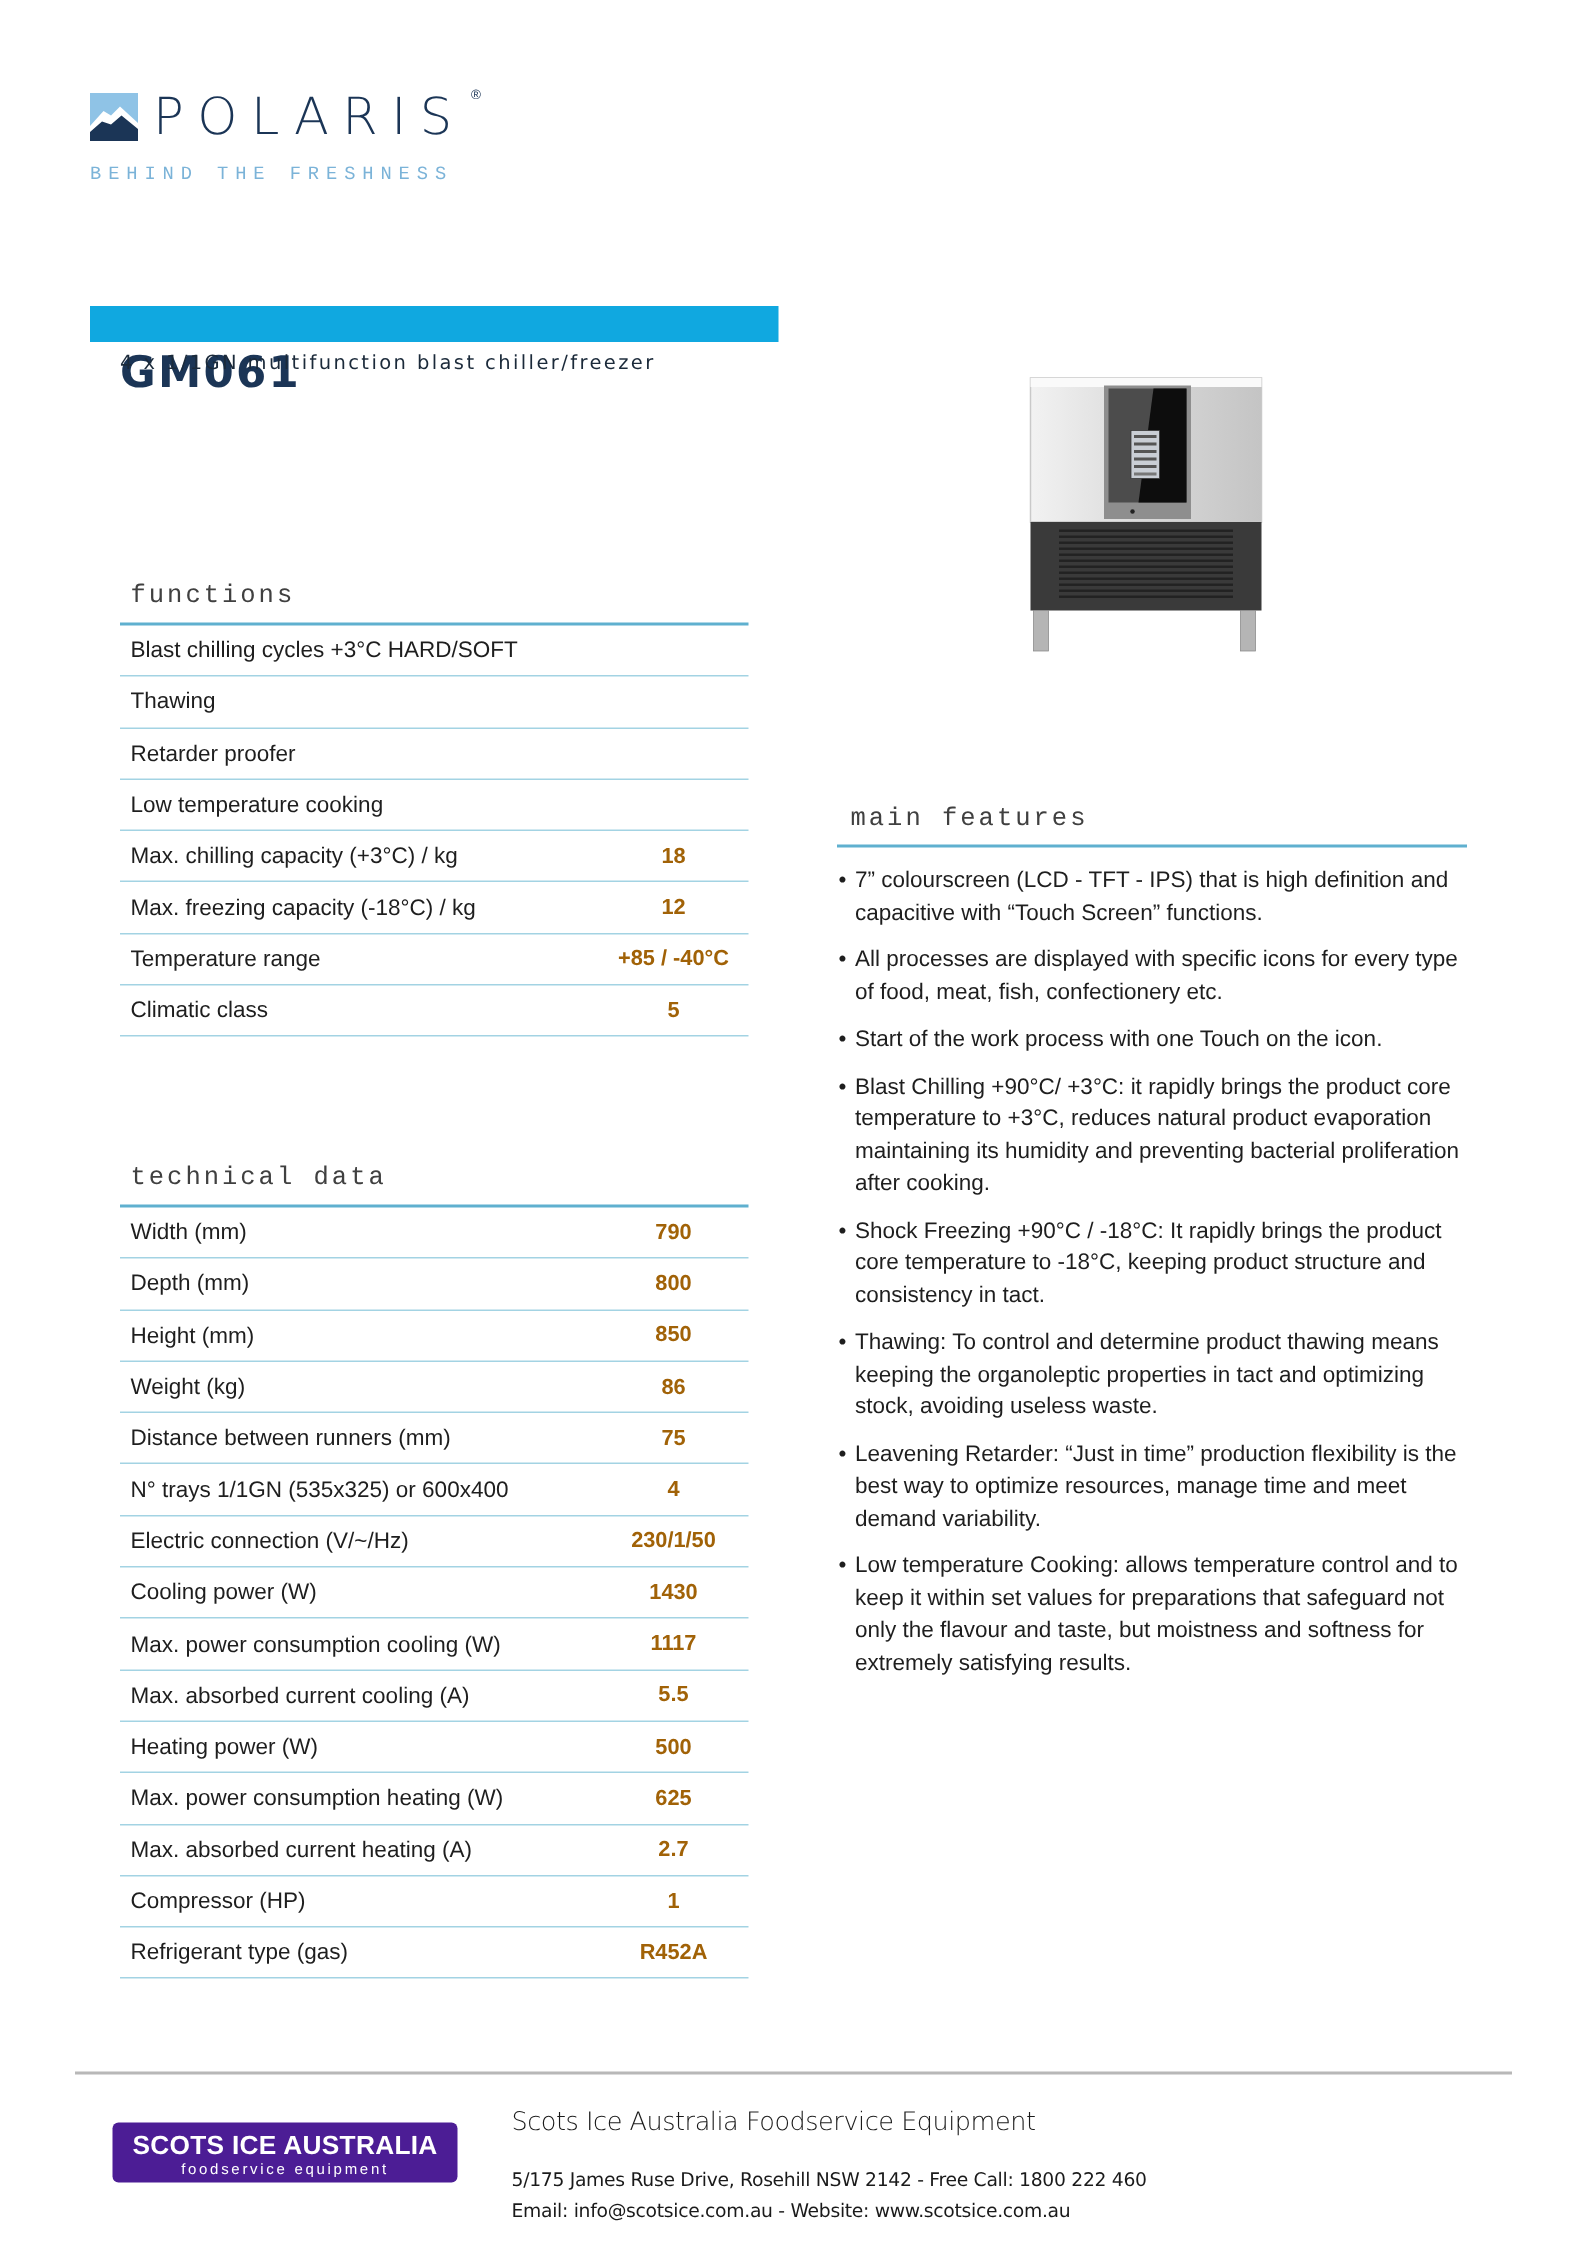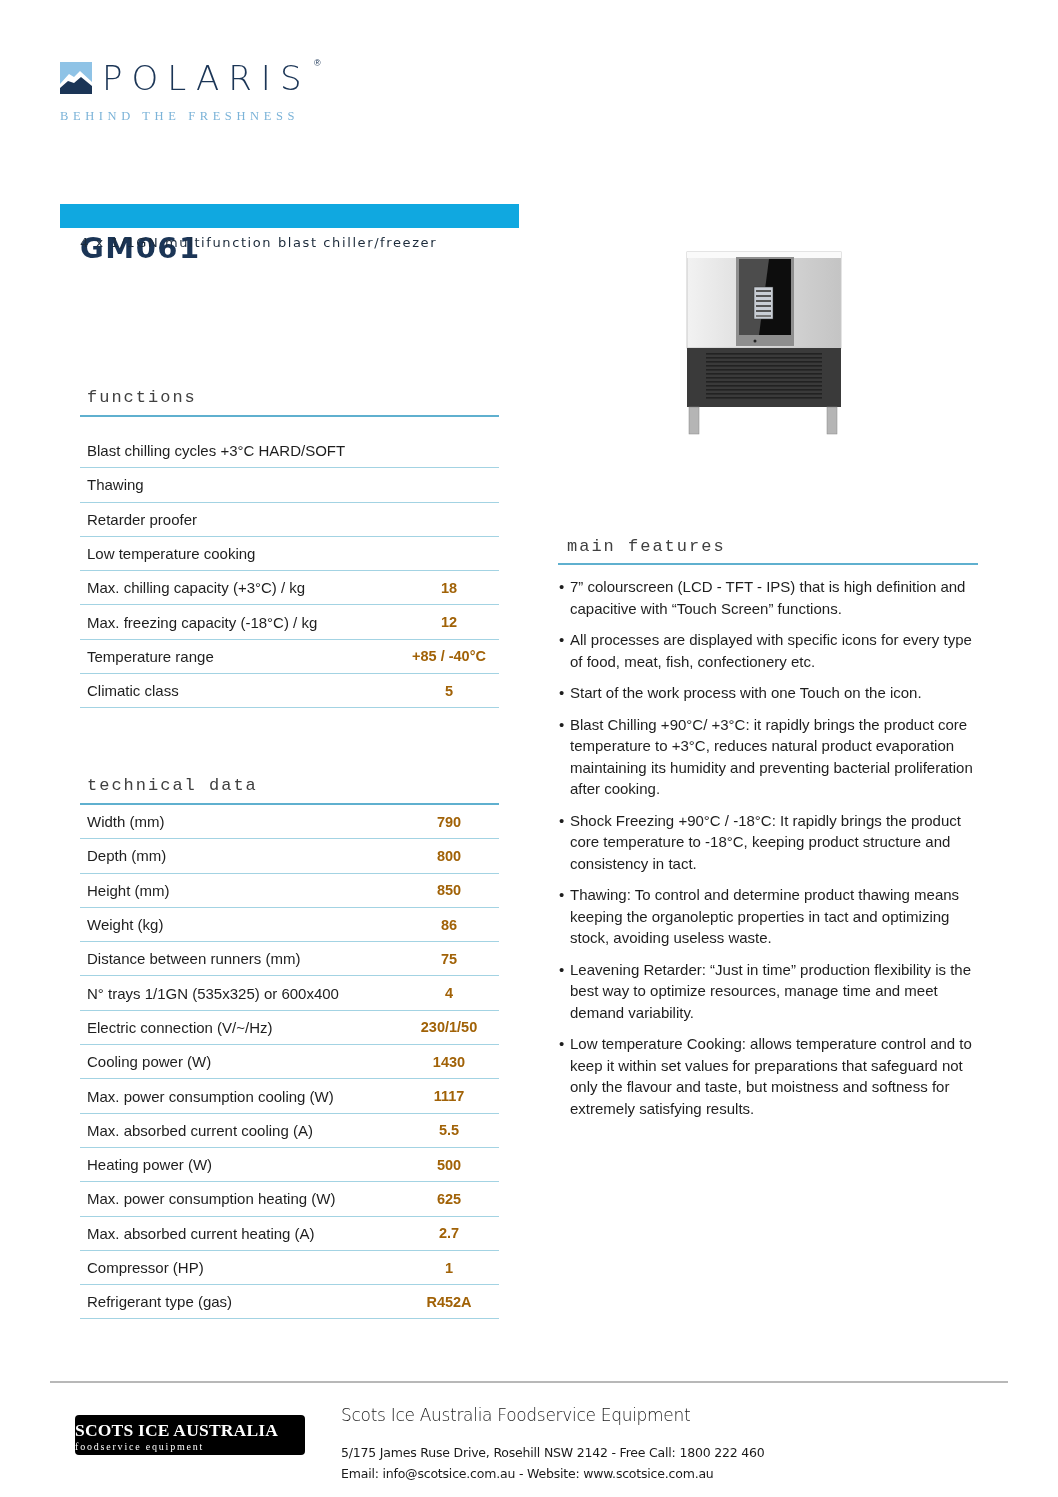--- a/index.html
+++ b/index.html
@@ -7,21 +7,21 @@
          font-family: "Liberation Sans", sans-serif; color: #1a1a1a; }
   .abs { position: absolute; }
 
   
   .logo { left: 60px; top: 58px; height: 40px; display: flex; align-items: center; }
   .logo-mark { width: 32px; height: 32px; }
   .logo-word { margin-left: 10px; font-family: "DejaVu Sans", sans-serif; font-weight: 300;
                font-size: 34px; letter-spacing: 9px; color: #1b3556; line-height: 1; }
   .logo-reg { font-size: 9px; color: #1b3556; position: absolute; left: 314px; top: 0px; }
   .tagline { left: 60px; top: 109px; font-size: 12.5px; letter-spacing: 4.6px; color: #7bb3d8;
-             font-family: Liberation Serif, serif; }
+             font-family: Liberation Mono, monospace; }
 
   
   .title-band { left: 60px; top: 204px; width: 459px; height: 24px; background: #10a8e0; }
   .model { left: 80px; top: 188px; font-family: "DejaVu Sans", sans-serif; font-weight: bold;
            font-size: 29px; color: #1b3556; letter-spacing: 1.5px; line-height: 1; margin-top: 46px; }
   .subtitle { left: 80px; top: 235px; font-family: "DejaVu Sans", sans-serif; font-size: 13px;
               letter-spacing: 1.6px; color: #1b2a3a; }
 
   
   .product { left: 684px; top: 250px; width: 160px; height: 186px; }
@@ -39,22 +39,22 @@
   .spec-row .value { width: 100px; text-align: center; font-weight: bold; color: #a16207; font-size: 14.5px; }
 
   
   .features { left: 558px; top: 576px; width: 420px; }
   .feature { position: relative; padding-left: 12px; font-size: 15px; line-height: 21.5px; color: #1e1e1e;
              margin-bottom: 10px; }
   .feature .bullet { position: absolute; left: 1px; top: 0; }
 
   
   .footer-rule { left: 50px; top: 1381px; width: 958px; height: 2px; background: #b8b8b8; }
-  .footer-logo { left: 75px; top: 1415px; width: 230px; height: 40px; background: #000000; border-radius: 4px;
-                 color: #ffffff; text-align: left; font-family: Liberation Serif, serif; }
+  .footer-logo { left: 75px; top: 1415px; width: 230px; height: 40px; background: #4c1d95; border-radius: 4px;
+                 color: #ffffff; text-align: center; }
   .footer-logo .fl-main { font-weight: bold; font-size: 17.5px; margin-top: 5px; letter-spacing: 0.2px; }
   .footer-logo .fl-sub { font-size: 10px; letter-spacing: 1.8px; margin-top: 0px; }
   .footer-company { left: 341px; top: 1405px; font-family: "DejaVu Sans", sans-serif; font-weight: 300;
                     font-size: 17px; color: #1a1a1a; letter-spacing: -0.3px; }
   .footer-line { left: 341px; font-family: "DejaVu Sans", sans-serif; font-size: 12.5px; color: #1a1a1a; letter-spacing: -0.2px; margin-top: 16px; }
 </style>
 </head>
 <body>
 
 <div class="abs logo">
@@ -107,21 +107,21 @@
     <rect x="22" y="139" width="116" height="1.6"></rect>
     <rect x="22" y="143" width="116" height="1.6"></rect>
     <rect x="22" y="147" width="116" height="1.6"></rect>
   </g>
   <rect x="5" y="157" width="10" height="27" fill="#b5b5b5" stroke="#888" stroke-width="0.5"></rect>
   <rect x="143" y="157" width="10" height="27" fill="#b5b5b5" stroke="#888" stroke-width="0.5"></rect>
 </svg>
 
 <div class="abs section-title" style="left:87px; top:388px;">functions</div>
 <div class="abs section-rule" style="left:80px; top:415px; width:419px;"></div>
-<div class="abs spec-table" style="top:417px;margin-top:17px;" id="functions-table">
+<div class="abs spec-table" style="top:417px;" id="functions-table">
     <div class="spec-row">
       <span class="label">Blast chilling cycles +3°C HARD/SOFT</span>
       <span class="value"></span>
     </div>
     <div class="spec-row">
       <span class="label">Thawing</span>
       <span class="value"></span>
     </div>
     <div class="spec-row">
       <span class="label">Retarder proofer</span>

